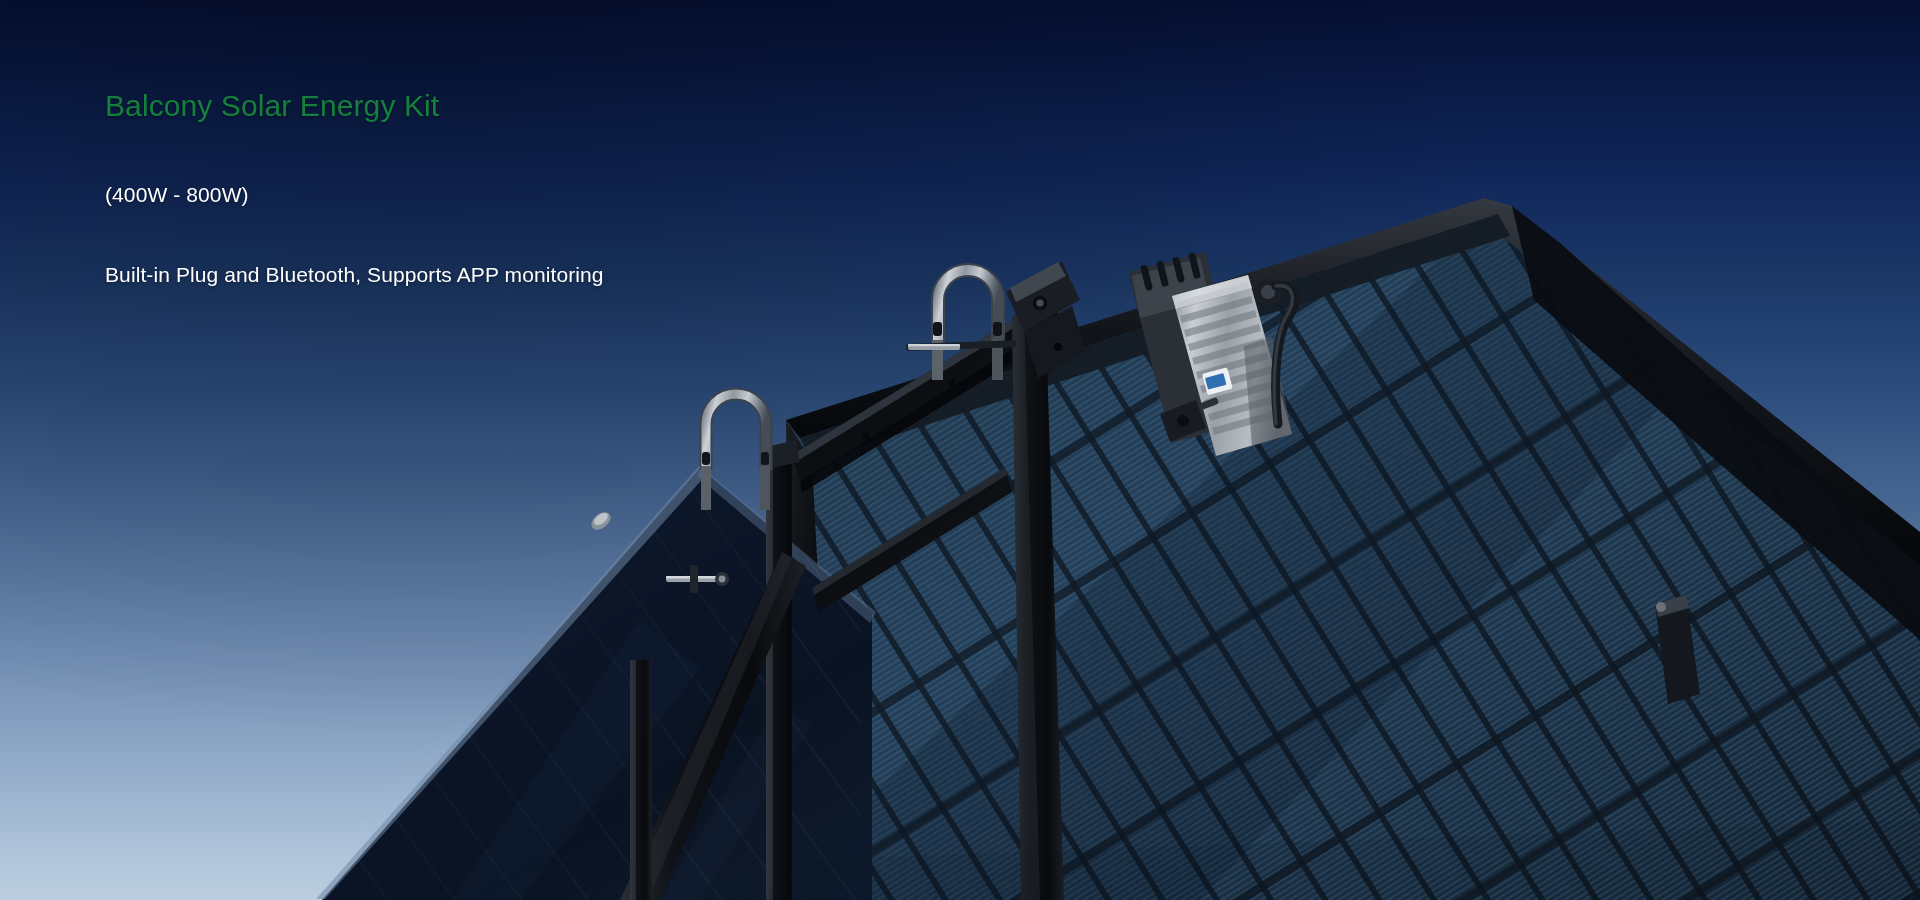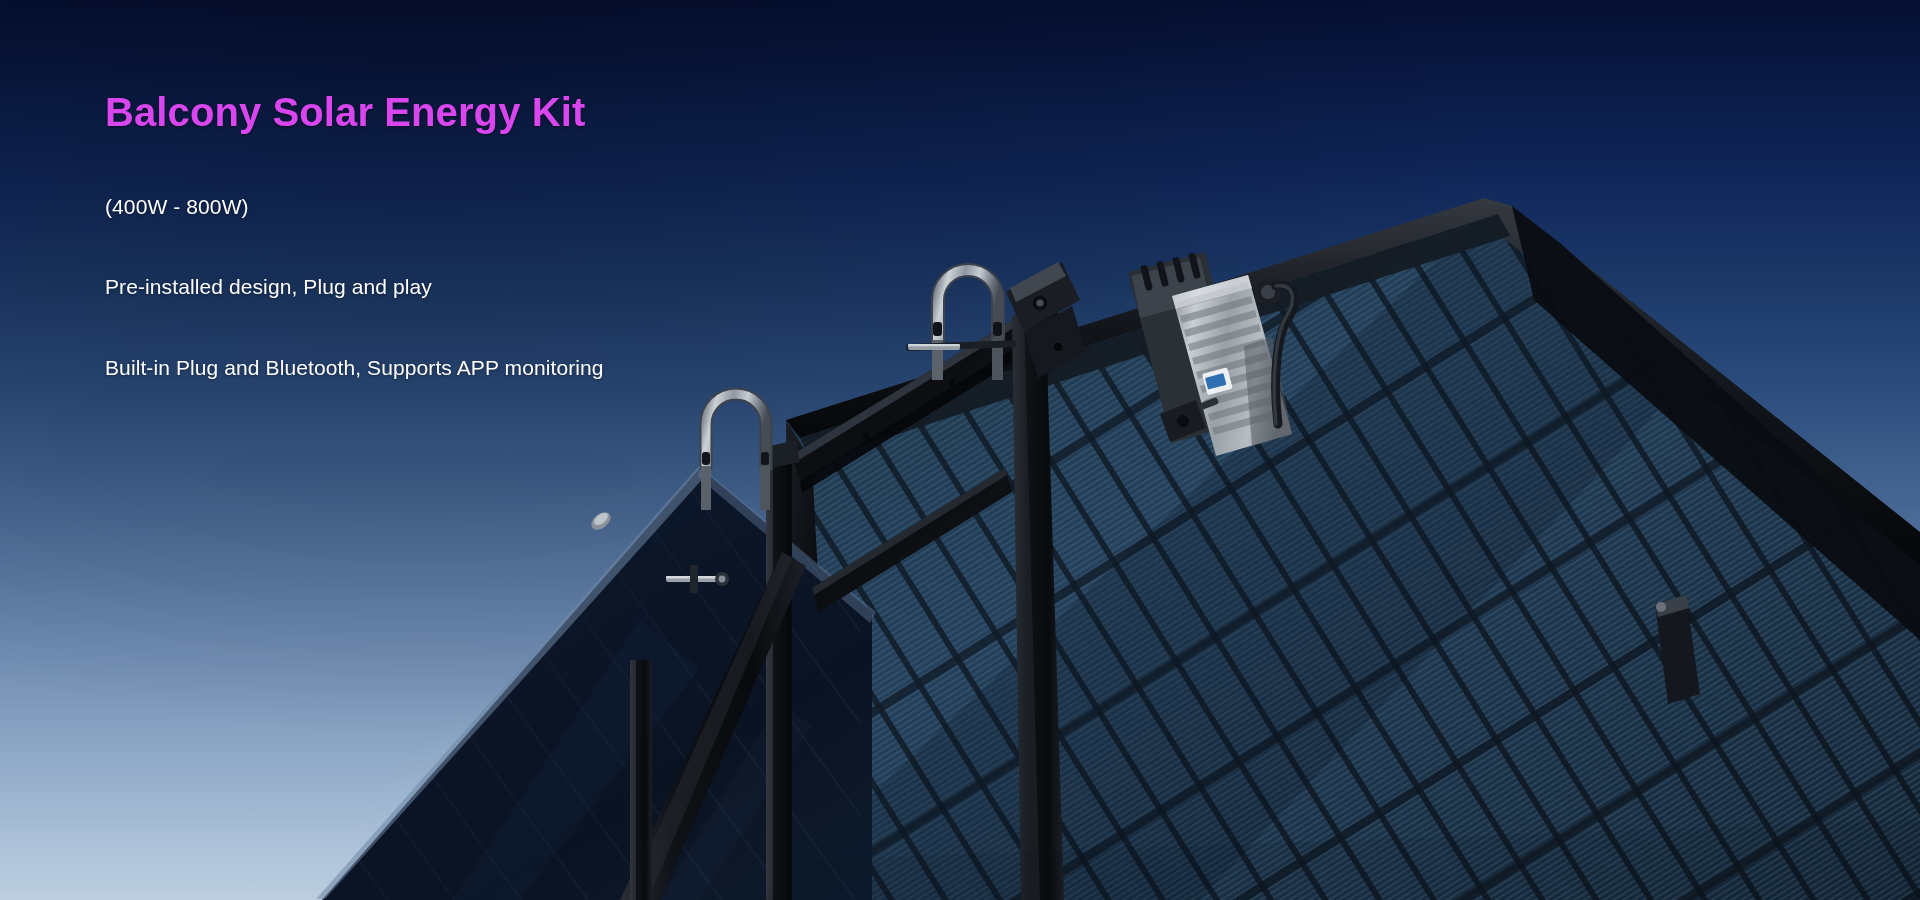--- a/index.html
+++ b/index.html
@@ -53,23 +53,23 @@
 
   
   .copy {
     position: absolute;
     left: 105px;
     top: 88px;
     width: 760px;
     z-index: 40;
   }
   .headline {
-    color: #d946ef;
-    font-size: 40px;
-    font-weight: bold;
+    color: #15803d;
+    font-size: 30px;
+    font-weight: normal;
     letter-spacing: 0.1px;
     line-height: 1.2;
     text-shadow: 0 1px 3px rgba(0,0,0,0.45);
     margin: 0 0 58px 0;
   }
   .feature {
     color: #ffffff;
     font-size: 21px;
     font-weight: 400;
     line-height: 1.25;
@@ -382,21 +382,20 @@
       <polygon points="760,900 1920,900 1920,820 800,860" fill="#0b1421" opacity="0.10"></polygon>
     </svg>
   </div>
 
   <div class="copy">
     <h1 class="headline">Balcony Solar Energy Kit</h1>
 
     <p class="feature">(400W - 800W)</p>
 
 
-    <p class="feature">Pre-installed design, Plug and play</p>
 
     <p class="feature">Built-in Plug and Bluetooth, Supports APP monitoring</p>
   </div>
 
   <div class="hot" style="left:780px; top:200px; width:1140px; height:700px;"></div>
   <div class="hot" style="left:322px; top:466px; width:552px; height:434px;"></div>
   <div class="hot" style="left:1128px; top:250px; width:175px; height:210px;"></div>
 
 </div>
 

